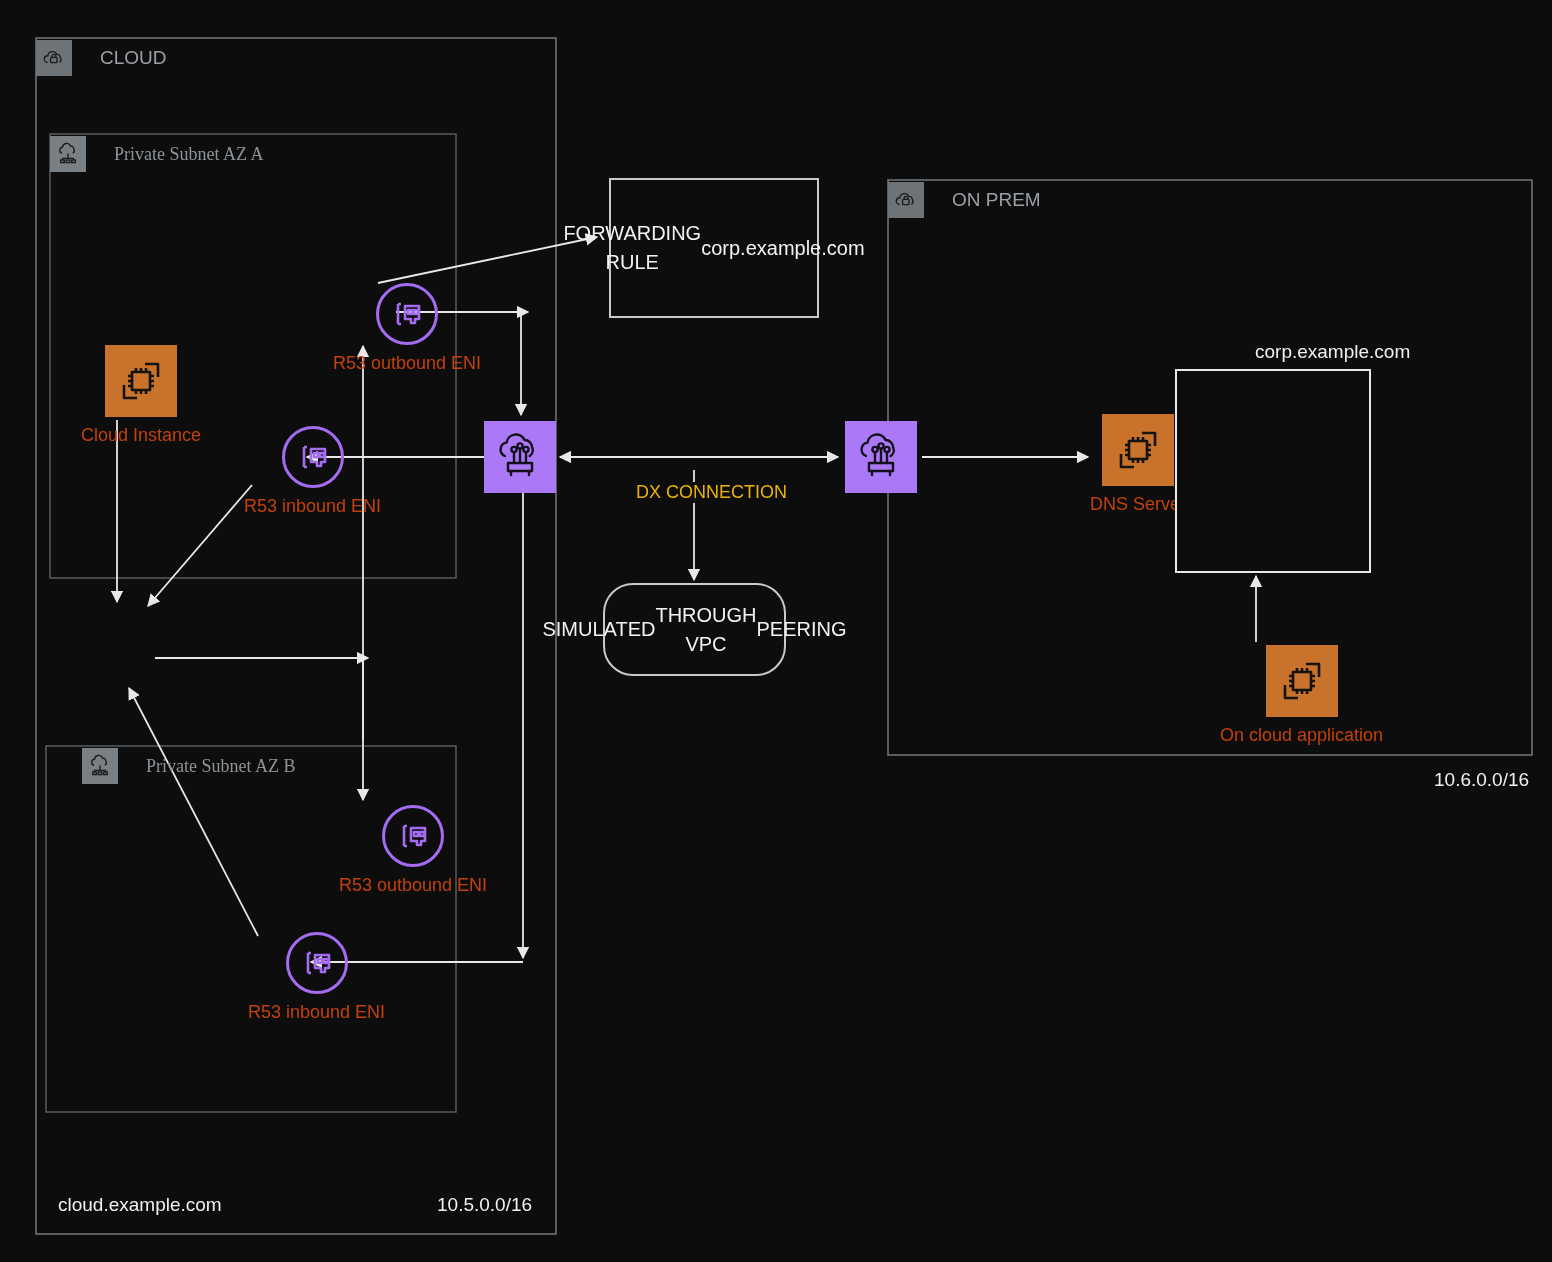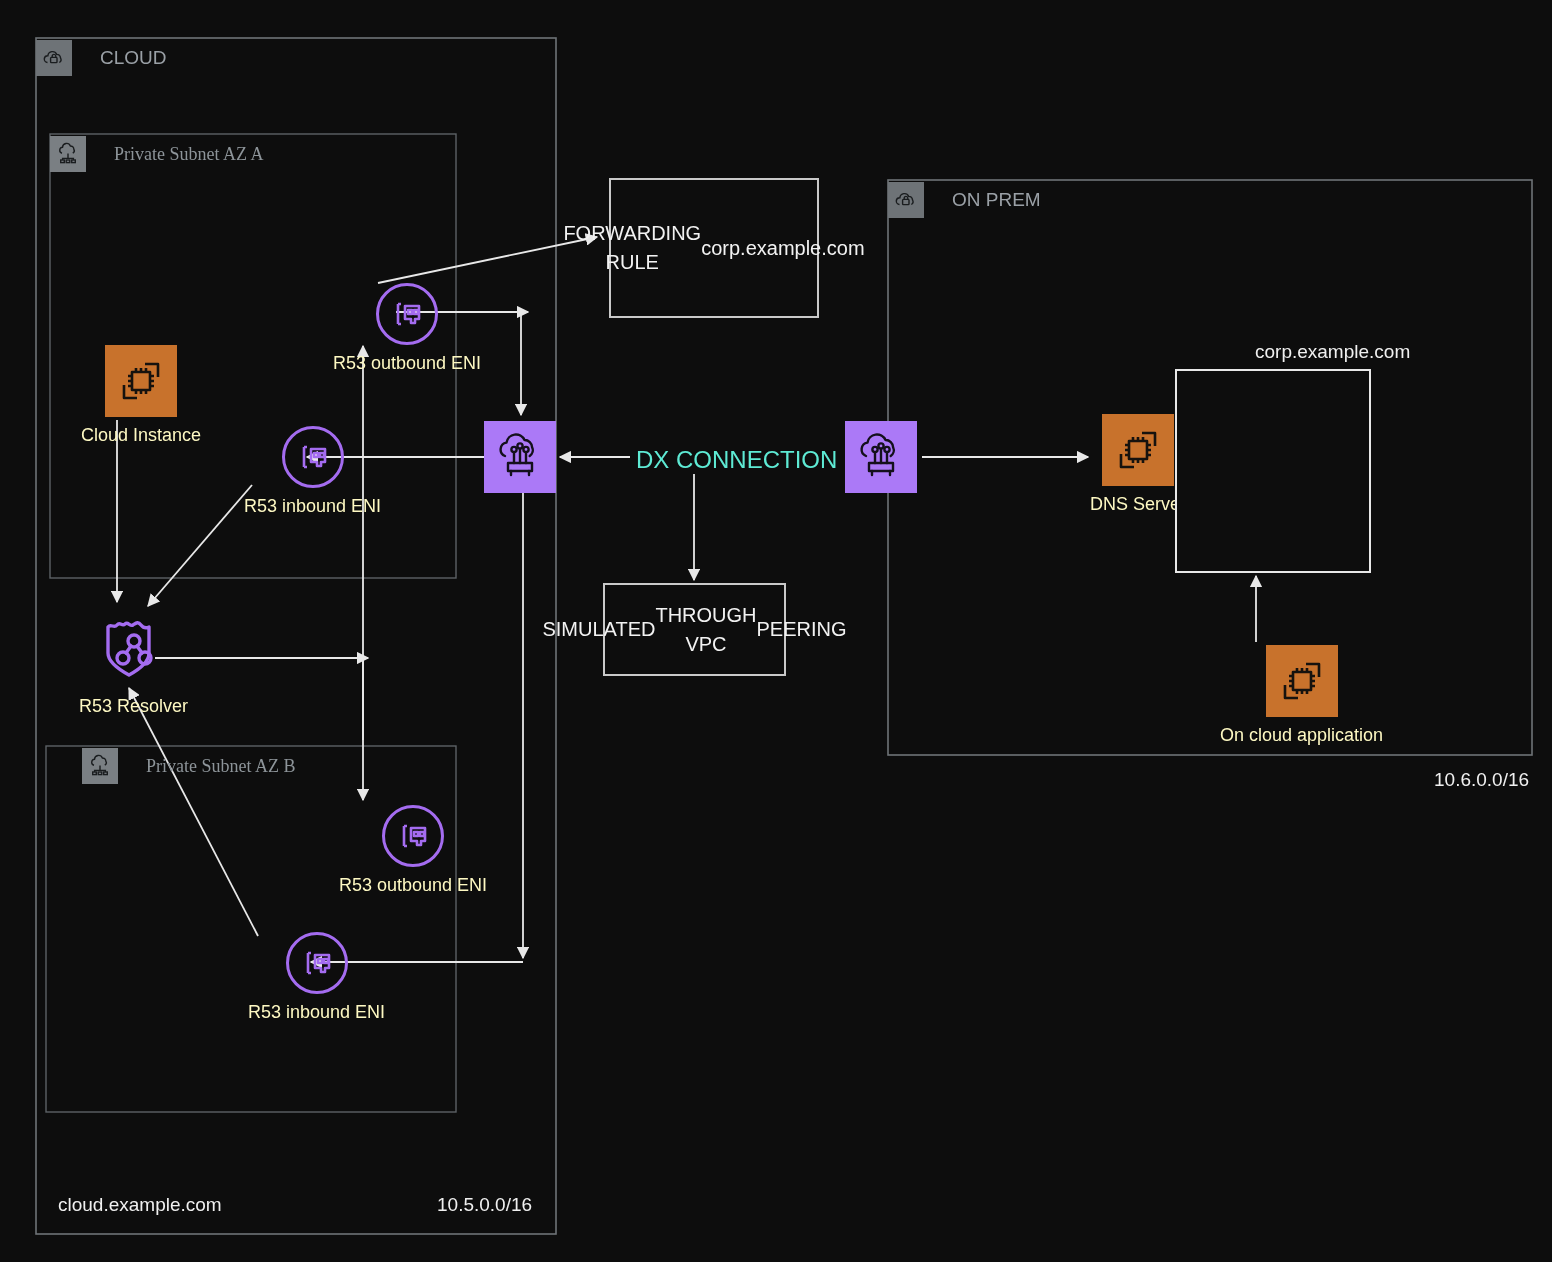--- a/index.html
+++ b/index.html
@@ -7,34 +7,34 @@
   #stage{position:relative;width:1552px;height:1262px;background:#0d0d0d;overflow:hidden;}
   svg.layer{position:absolute;left:0;top:0;width:1552px;height:1262px;}
 
   .grp-label{position:absolute;display:flex;align-items:flex-start;pointer-events:none;}
   .grp-chip{width:36px;height:36px;background:#6e7377;display:flex;align-items:center;justify-content:center;}
   .grp-chip.sub{background:#7a7f83;}
   .grp-title{color:#9aa0a6;font-size:19px;line-height:36px;margin-left:28px;white-space:nowrap;}
   .grp-title.sub{color:#8d9499;font-size:18px;font-family:Liberation Serif, serif;}
 
   .node{position:absolute;display:flex;flex-direction:column;align-items:center;}
-  .node .cap{color:#fef9c3;font-size:18px;margin-top:8px;white-space:nowrap;text-align:center;line-height:1.15;}
+  .node .cap{color:#c2410c;font-size:18px;margin-top:8px;white-space:nowrap;text-align:center;line-height:1.15;}
 
   .sq{width:72px;height:72px;display:flex;align-items:center;justify-content:center;}
   .sq.orange{background:#c8722c;}
   .sq.purple{background:#ab79f7;}
   .circ{width:62px;height:62px;border:3px solid #a46cf0;border-radius:50%;display:flex;align-items:center;justify-content:center;box-sizing:border-box;}
 
   .txtbox{position:absolute;border:2px solid #c9c9c9;background:#0d0d0d;color:#f2f2f2;
           display:flex;flex-direction:row;align-items:center;justify-content:center;
           font-size:20px;line-height:1.45;text-align:center;box-sizing:border-box;}
   .plainbox{position:absolute;border:2px solid #e8e8e8;background:#0d0d0d;box-sizing:border-box;}
 
   .freetext{position:absolute;color:#f0f0f0;font-size:19px;white-space:nowrap;}
-  .edge-label{position:absolute;color:#5eead4;font-size:24px;background:#0d0d0d;padding:0 6px;white-space:nowrap;}
+  .edge-label{position:absolute;color:#eab308;font-size:18px;background:#0d0d0d;padding:0 6px;white-space:nowrap;margin-top:36px;}
 </style>
 </head>
 <body>
 
 <div id="stage">
 
   <svg class="layer">
     <defs>
       <marker id="arw" viewBox="0 0 10 10" refX="9" refY="5" markerWidth="7" markerHeight="7" orient="auto-start-reverse">
         <path d="M 0 0 L 10 5 L 0 10 z" fill="#e8e8e8"></path>
@@ -156,32 +156,20 @@
       <svg width="40" height="40" viewBox="0 0 40 40" fill="none" stroke="#a46cf0" stroke-width="2.6" stroke-linejoin="round">
         <path d="M11 10v20M11 10h3M11 30h3"></path>
         <path d="M18 12h14v13h-4v4h-4v-4h-6z"></path>
         <rect x="21" y="16" width="4" height="4"></rect>
         <rect x="27" y="16" width="4" height="4"></rect>
       </svg>
     </div>
     <div class="cap">R53 inbound ENI</div>
   </div>
 
-  <div class="node" style="left:79px;top:612px;">
-    <div style="width:76px;height:76px;display:flex;align-items:center;justify-content:center;">
-      <svg width="74" height="74" viewBox="0 0 74 74" fill="none" stroke="#a46cf0" stroke-width="3.4" stroke-linejoin="round" stroke-linecap="round">
-        <path d="M11 16c3-4 6 2 9-2s5 2 8-1 5 3 8 1 5-4 8 0 6 3 8 2v26c0 9-9 16-20 22C21 58 11 51 11 42z" transform="translate(0,-2)"></path>
-        <circle cx="37" cy="28" r="6"></circle>
-        <circle cx="26" cy="45" r="6"></circle>
-        <circle cx="48" cy="45" r="6"></circle>
-        <path d="M34 33l-5 7M40 33l5 7"></path>
-      </svg>
-    </div>
-    <div class="cap">R53 Resolver</div>
-  </div>
 
   <div class="node" style="left:339px;top:805px;">
     <div class="circ">
       <svg width="40" height="40" viewBox="0 0 40 40" fill="none" stroke="#a46cf0" stroke-width="2.6" stroke-linejoin="round">
         <path d="M11 10v20M11 10h3M11 30h3"></path>
         <path d="M18 12h14v13h-4v4h-4v-4h-6z"></path>
         <rect x="21" y="16" width="4" height="4"></rect>
         <rect x="27" y="16" width="4" height="4"></rect>
       </svg>
     </div>
@@ -250,21 +238,21 @@
       </svg>
     </div>
     <div class="cap">On cloud application</div>
   </div>
 
   <div class="txtbox" style="left:609px;top:178px;width:210px;height:140px;">
     <div>FORWARDING RULE</div>
     <div>corp.example.com</div>
   </div>
 
-  <div class="txtbox" style="left:603px;top:583px;width:183px;height:93px;">
+  <div class="txtbox" style="left:603px;top:583px;width:183px;height:93px;border-radius:30px;">
     <div>SIMULATED</div>
     <div>THROUGH VPC</div>
     <div>PEERING</div>
   </div>
 
   <div class="plainbox" style="left:1175px;top:369px;width:196px;height:204px;"></div>
   <div class="freetext" style="left:1255px;top:341px;">corp.example.com</div>
 
   <div class="edge-label" style="left:630px;top:446px;">DX CONNECTION</div>
 

